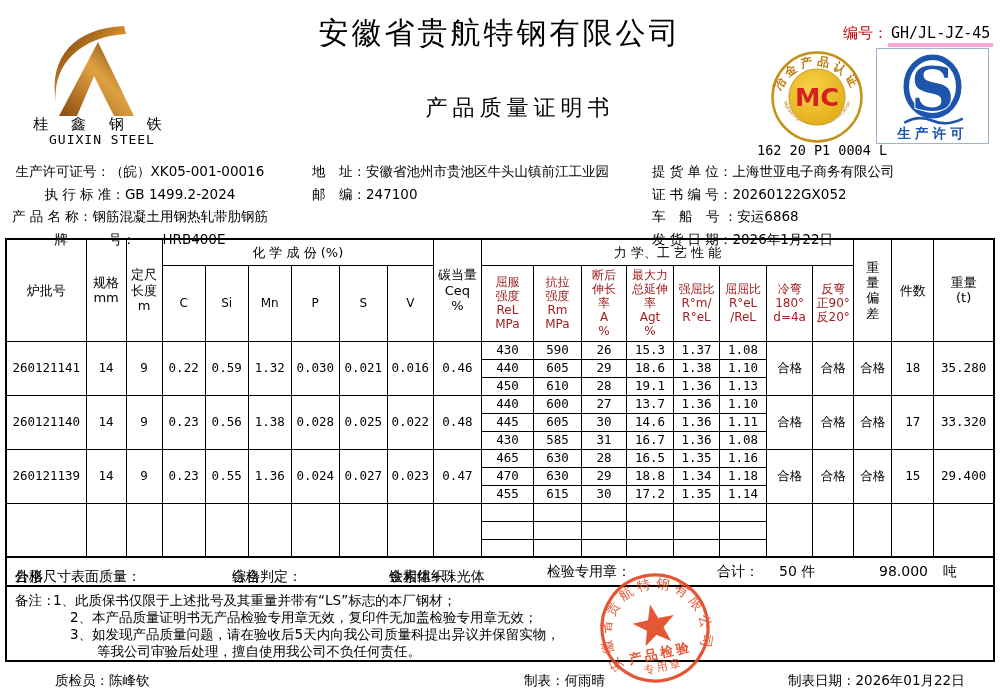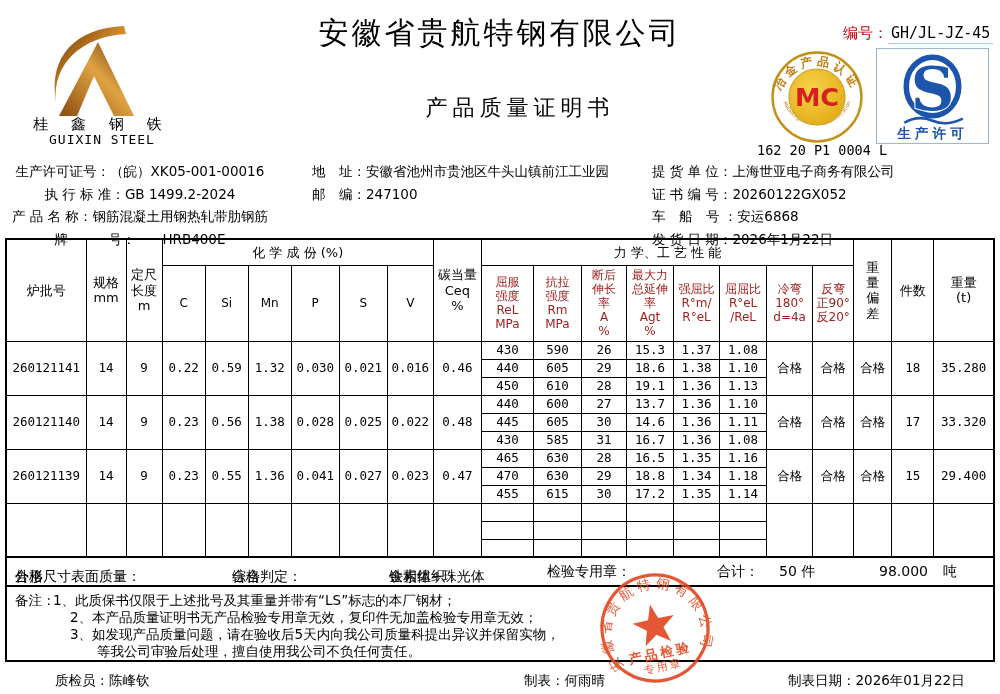--- a/index.html
+++ b/index.html
@@ -6,21 +6,21 @@
   body { background:#fff; }
   .page { position:relative; width:1000px; height:694px; background:#fff;
           font-family:"DejaVu Sans", sans-serif; color:#000; overflow:hidden; }
   .abs { position:absolute; }
 
   
   .company-title { top:13px; left:0; width:100%; text-align:center; font-size:30px; letter-spacing:3px; }
   .doc-title { top:93px; left:0; width:100%; text-align:center; font-size:22px; letter-spacing:5px;padding-left:40px; }
   .serial { top:24px; left:843px; font-size:15px; white-space:nowrap; }
   .serial .lbl { color:#c00000; }
-  .serial .val { border-bottom:1px solid #f9a8d4; padding:0 3px 1px 3px; font-family:"DejaVu Sans Mono",monospace; }
+  .serial .val { border-bottom:4px solid #f9a8d4; padding:0 3px 1px 3px; font-family:"DejaVu Sans Mono",monospace; }
   .logo-svg { left:36px; top:24px; }
   .logo-cn { left:28px; top:115px; width:148px; text-align:center; font-size:15px; letter-spacing:9px; white-space:nowrap; }
   .logo-en { left:28px; top:132px; width:148px; text-align:center; font-size:13px; font-family:"DejaVu Sans Mono",monospace; letter-spacing:1px; }
   .mc-svg { left:770px; top:50px; }
   .mc-code { left:757px; top:142px; font-size:13.5px; font-family:"DejaVu Sans Mono",monospace; white-space:nowrap; }
   .qs-svg { left:876px; top:48px; }
 
   
   .info { top:160px; font-size:13.5px; line-height:22.5px; white-space:nowrap; }
   .info-col1 { left:12px;text-align:center; }
@@ -310,21 +310,21 @@
           <td>1.08</td>
         </tr>
 
         <tr>
           <td rowspan="3">260121139</td>
           <td rowspan="3">14</td>
           <td rowspan="3">9</td>
           <td rowspan="3">0.23</td>
           <td rowspan="3">0.55</td>
           <td rowspan="3">1.36</td>
-          <td rowspan="3">0.041</td>
+          <td rowspan="3">0.024</td>
           <td rowspan="3">0.027</td>
           <td rowspan="3">0.023</td>
           <td rowspan="3">0.47</td>
           <td>465</td>
           <td>630</td>
           <td>28</td>
           <td>16.5</td>
           <td>1.35</td>
           <td>1.16</td>
           <td class="cjk" rowspan="3">合格</td>

